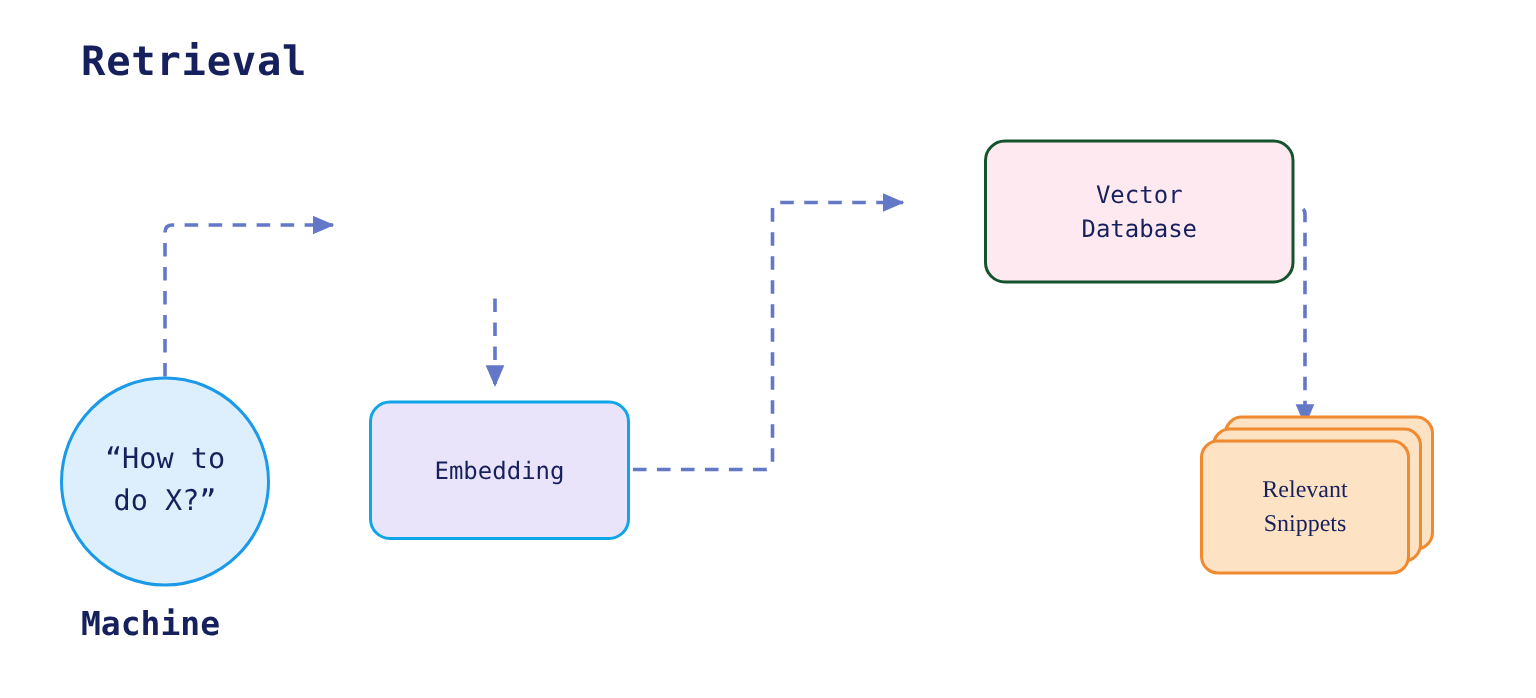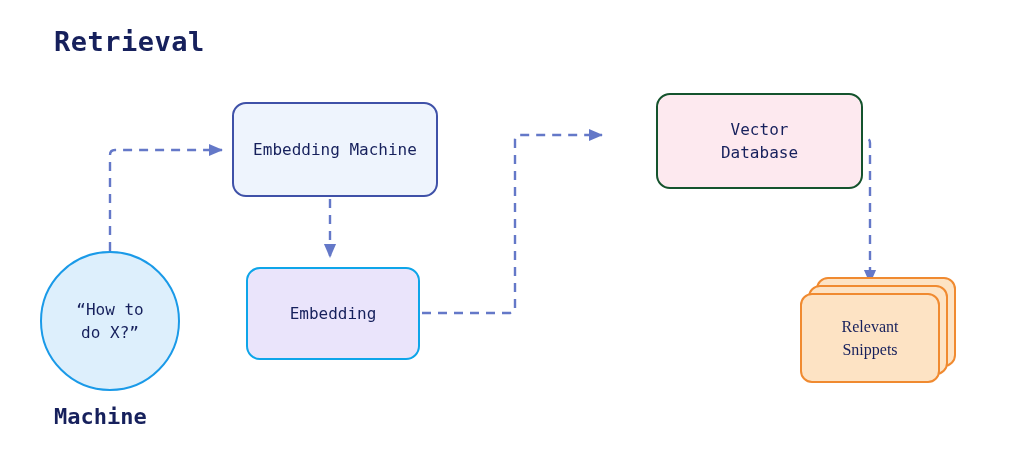--- a/index.html
+++ b/index.html
@@ -80,21 +80,21 @@
 
   
   #node-question {
     left: 40px;
     top: 251px;
     width: 140px;
     height: 140px;
     background: #ddeffc;
     border: 2px solid #1a9ae8;
     border-radius: 50%;
-    font-size: 16px;
+    font-size: 19px;
   }
   .question-caption {
     position: absolute;
     left: 54px;
     top: 404px;
     font-size: 22px;
     font-weight: 700;
     color: #16205c;
     white-space: nowrap;
   }
@@ -158,21 +158,20 @@
     <path d="M422,313 L510,313 Q515,313 515,308 L515,140 Q515,135 520,135 L602,135" fill="none" stroke="#6478c8" stroke-width="2.4" stroke-dasharray="9,7" stroke-linecap="butt" marker-end="url(#arrow-right)"></path>
 
     <path d="M821,138 L865,138 Q870,138 870,143 L870,283" fill="none" stroke="#6478c8" stroke-width="2.4" stroke-dasharray="9,7" stroke-linecap="butt" marker-end="url(#arrow-down)"></path>
   </svg>
 
   <div class="node" id="node-question">“How to
 do X?”</div>
 
   <div class="question-caption">Machine</div>
 
-  <div class="node" id="node-embedding-machine">Embedding Machine</div>
 
   <div class="node" id="node-embedding">Embedding</div>
 
   <div class="node" id="node-vector-database">Vector
 Database</div>
 
   <div id="stack-relevant-snippets">
     <div class="stack-card layer-3"></div>
     <div class="stack-card layer-2"></div>
     <div class="stack-card layer-1">Relevant

